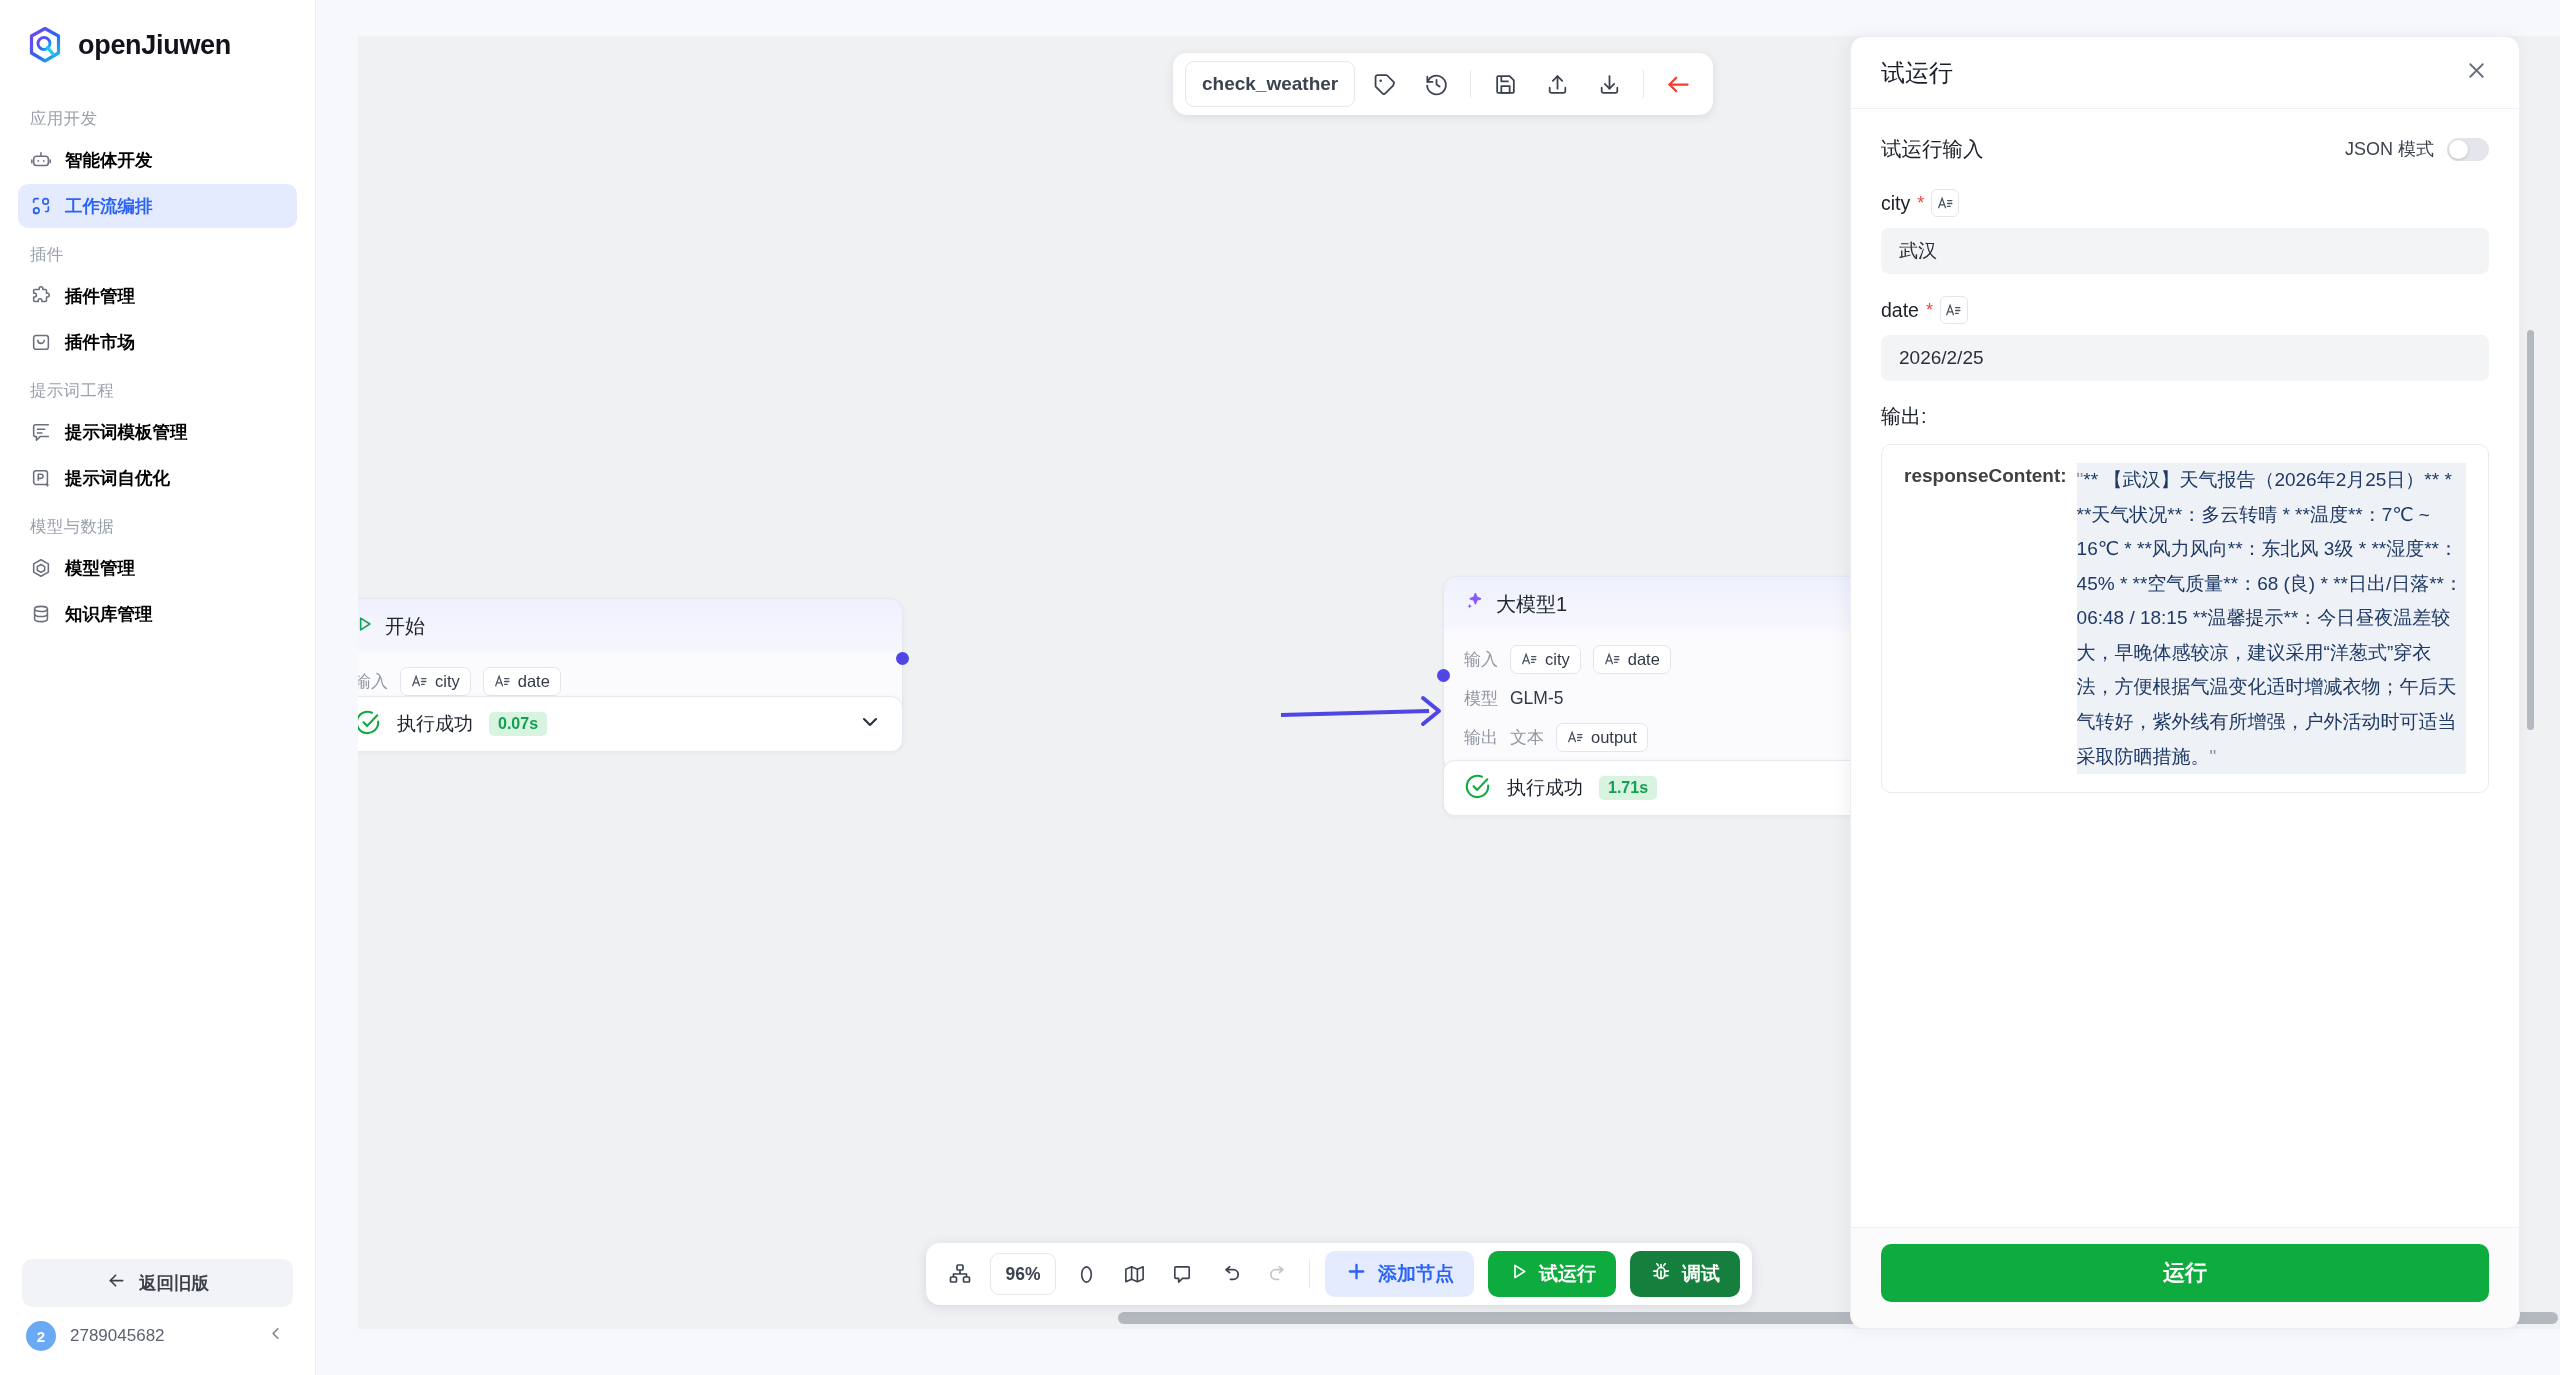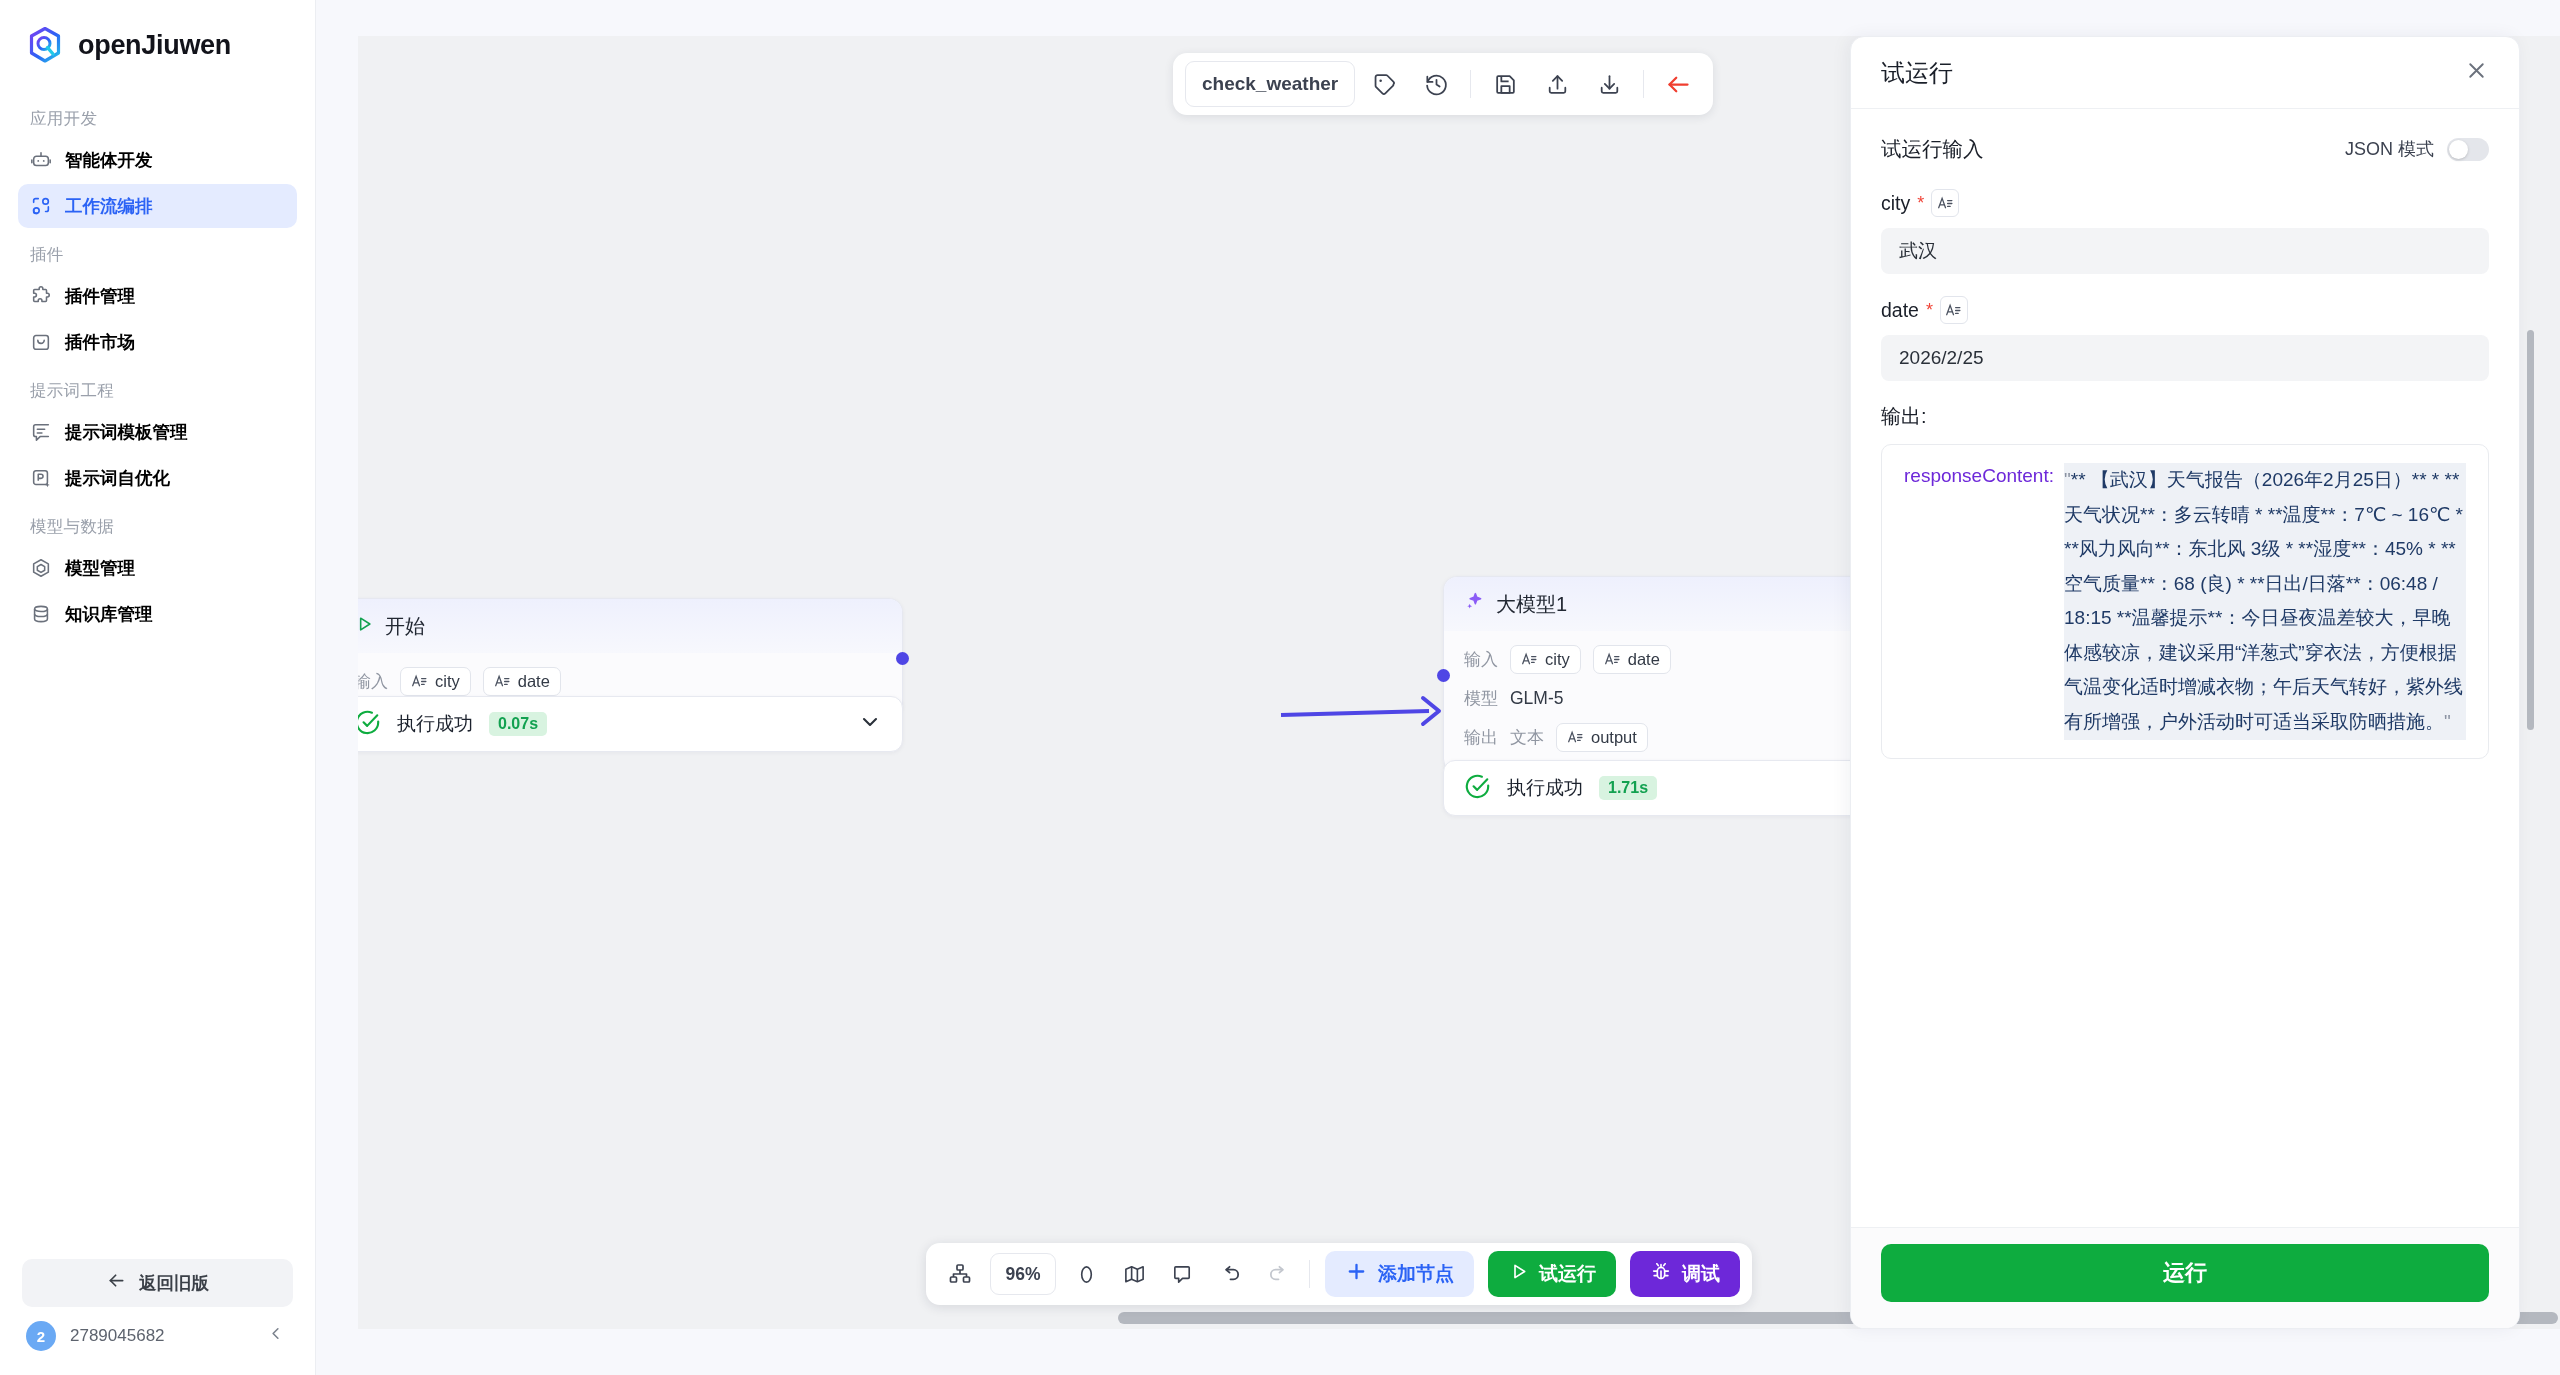--- a/index.html
+++ b/index.html
@@ -138,21 +138,21 @@
     height: 46px; background: #e4ebff; color: #2b63f5; border-radius: 10px;
     display: flex; align-items: center; gap: 10px; padding: 0 20px;
     font-size: 19px; font-weight: 700; cursor: pointer; margin-left: 6px;
   }
   .btn-run-green {
     height: 46px; background: #0eac3f; color: #fff; border-radius: 10px;
     display: flex; align-items: center; gap: 10px; padding: 0 20px;
     font-size: 19px; font-weight: 600; cursor: pointer; margin-left: 10px;
   }
   .btn-debug {
-    height: 46px; background: #6d28d9; color: #fff; border-radius: 10px;
+    height: 46px; background: #15803d; color: #fff; border-radius: 10px;
     display: flex; align-items: center; gap: 10px; padding: 0 20px;
     font-size: 19px; font-weight: 600; cursor: pointer; margin-left: 10px;
     white-space: nowrap;
   }
 
   
   .h-scroll {
     position: absolute; left: 0; right: 0; bottom: 0; height: 22px; background: #f0f1f3;
   }
   .h-scroll .thumb {
@@ -196,21 +196,21 @@
   .field-input {
     height: 46px; background: #f3f4f6; border-radius: 8px;
     display: flex; align-items: center; padding: 0 18px;
     font-size: 19px; color: #2a3039; margin-bottom: 22px; cursor: text;
   }
   .output-label { font-size: 20px; color: #1a1f29; margin: 16px 0 14px 0; }
   .output-box {
     border: 1px solid #e9ebef; border-radius: 10px; padding: 18px 22px;
     display: flex; gap: 10px; align-items: flex-start;
   }
-  .out-key { color: #6d28d9; font-size: 19px; white-space: nowrap; flex: 0 0 auto; padding-top: 2px; }
+  .out-key { color: #404040; font-size: 19px; white-space: nowrap; flex: 0 0 auto; padding-top: 2px; font-weight: bold; }
   .out-val {
     font-size: 19px; line-height: 1.82; color: #1f3a66; background: #eef1f6;
     flex: 1 1 auto; word-break: break-word;
   }
   .out-q { color: #8b93a2; }
 
   .rp-foot {
     flex: 0 0 auto; border-top: 1px solid #eef0f3; padding: 16px 30px 26px 30px; background: #fbfbfc;
   }
   .run-btn {

